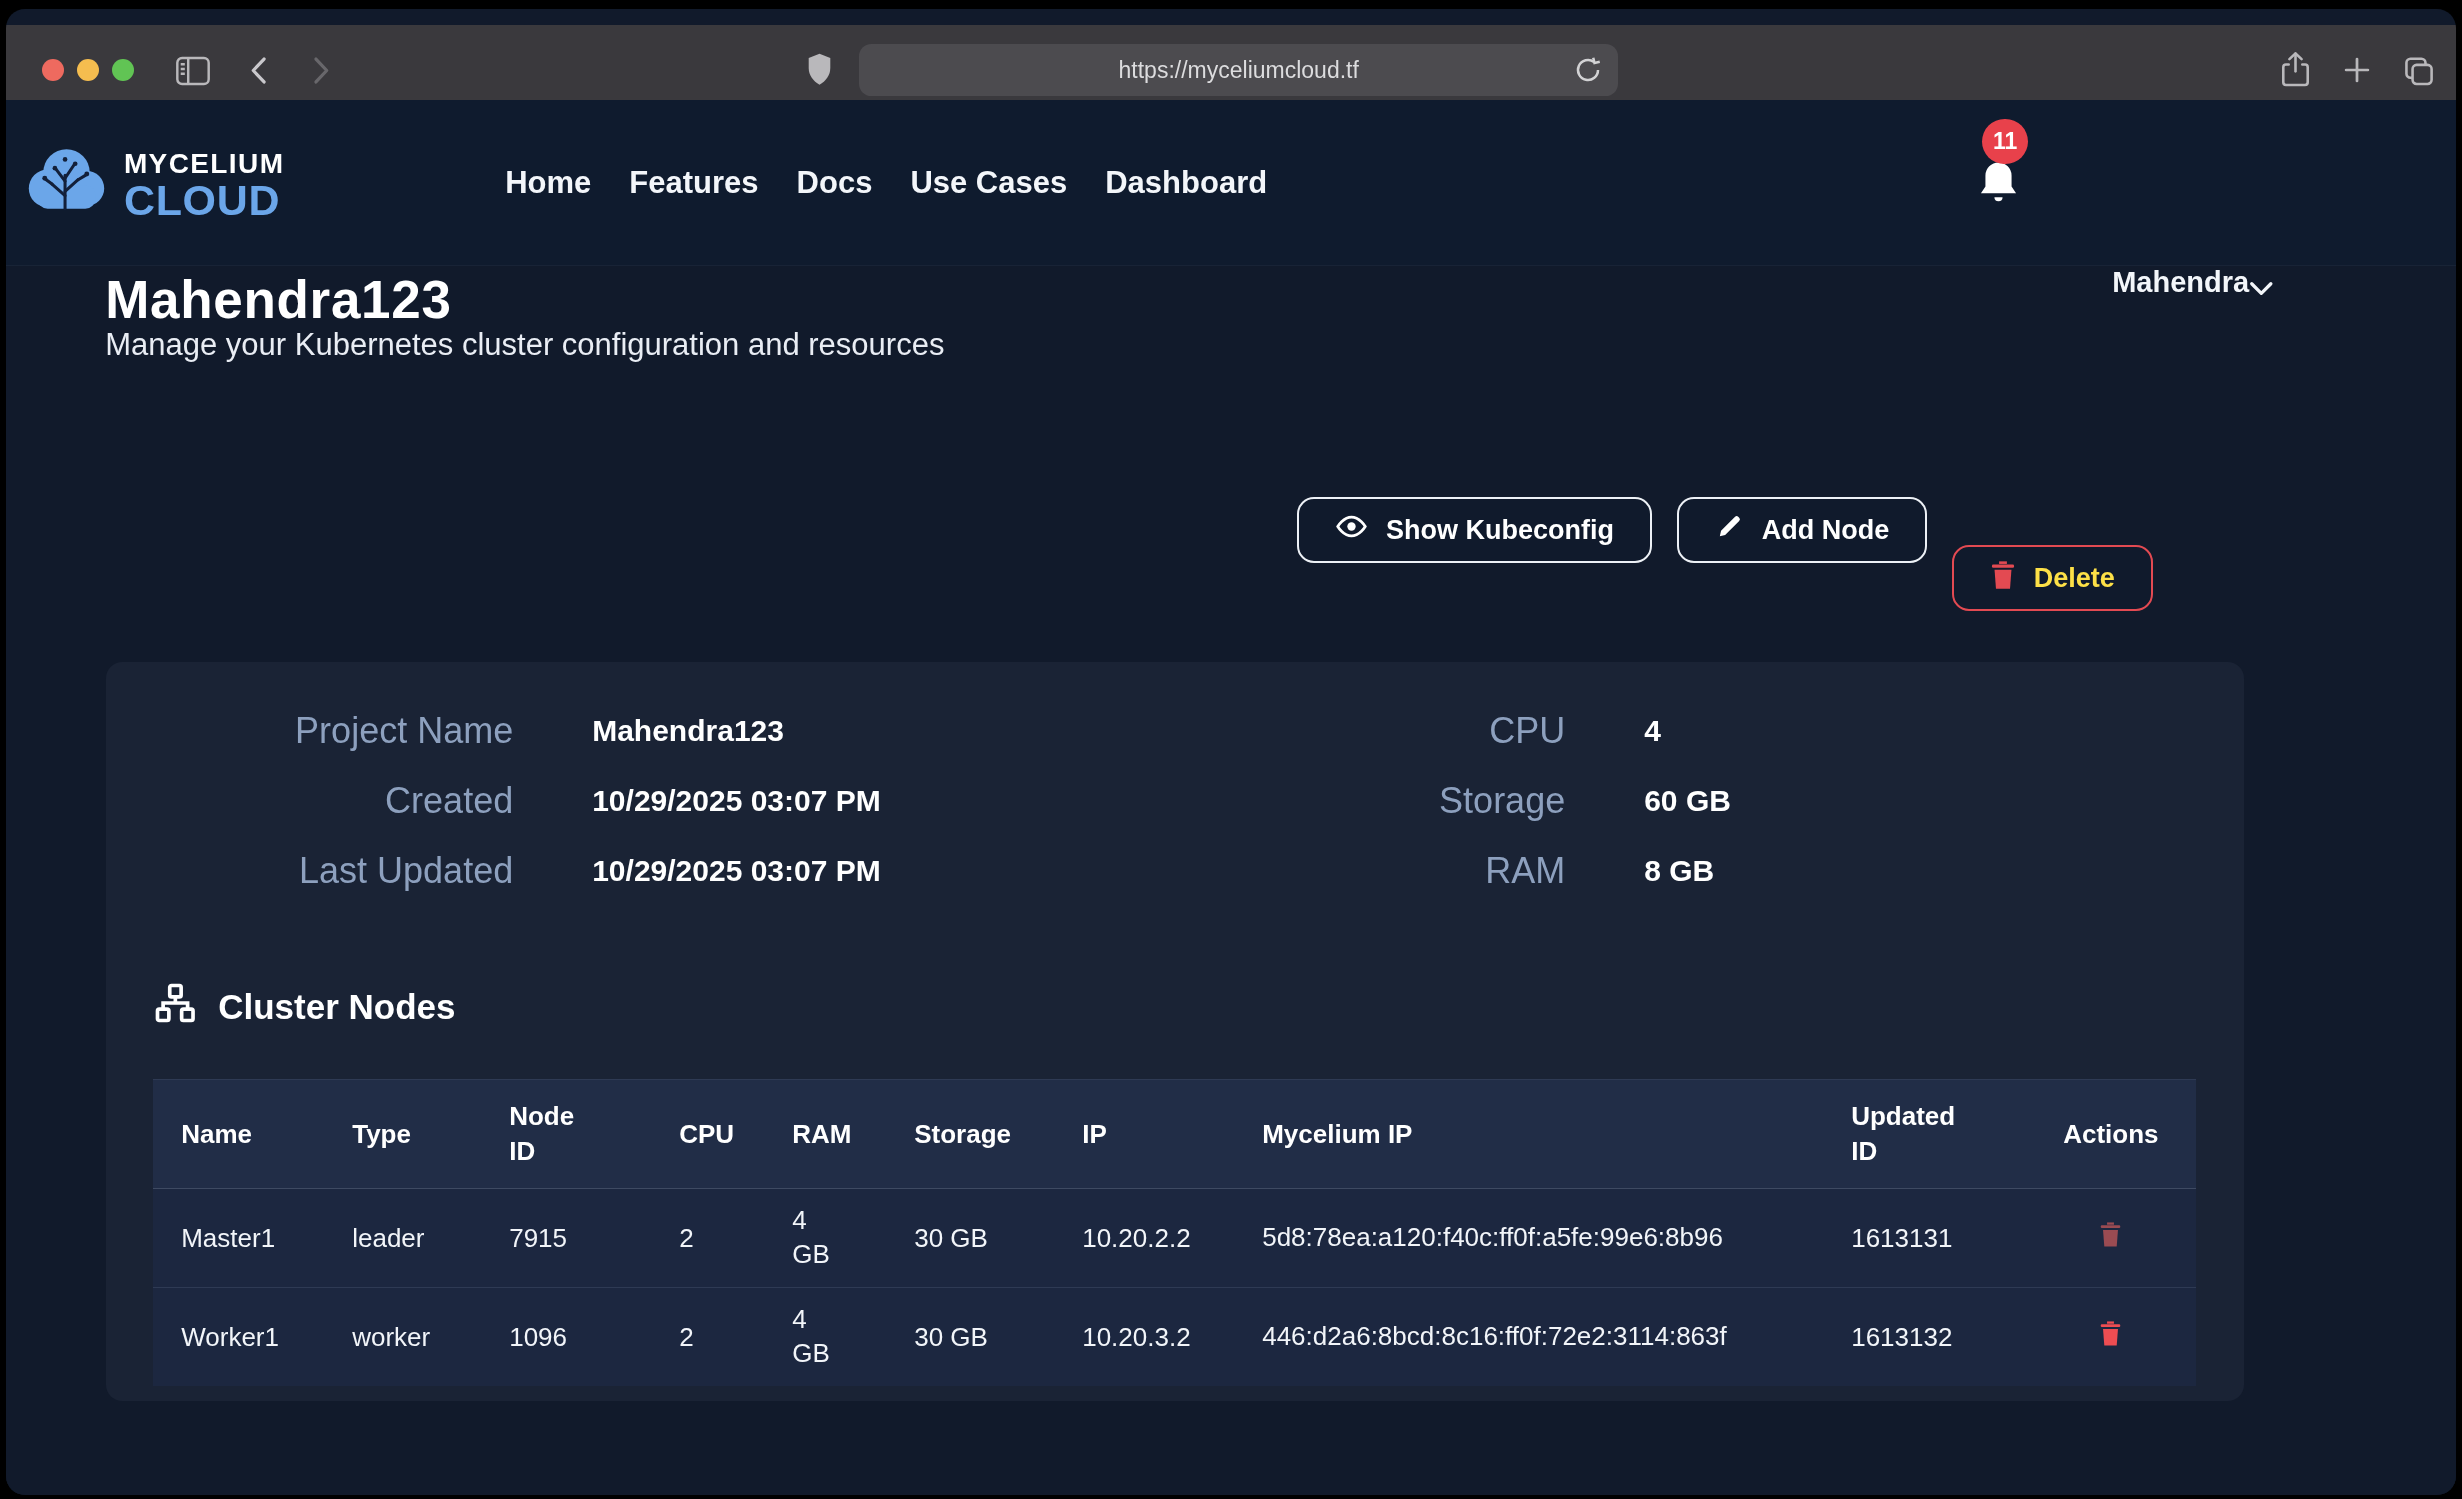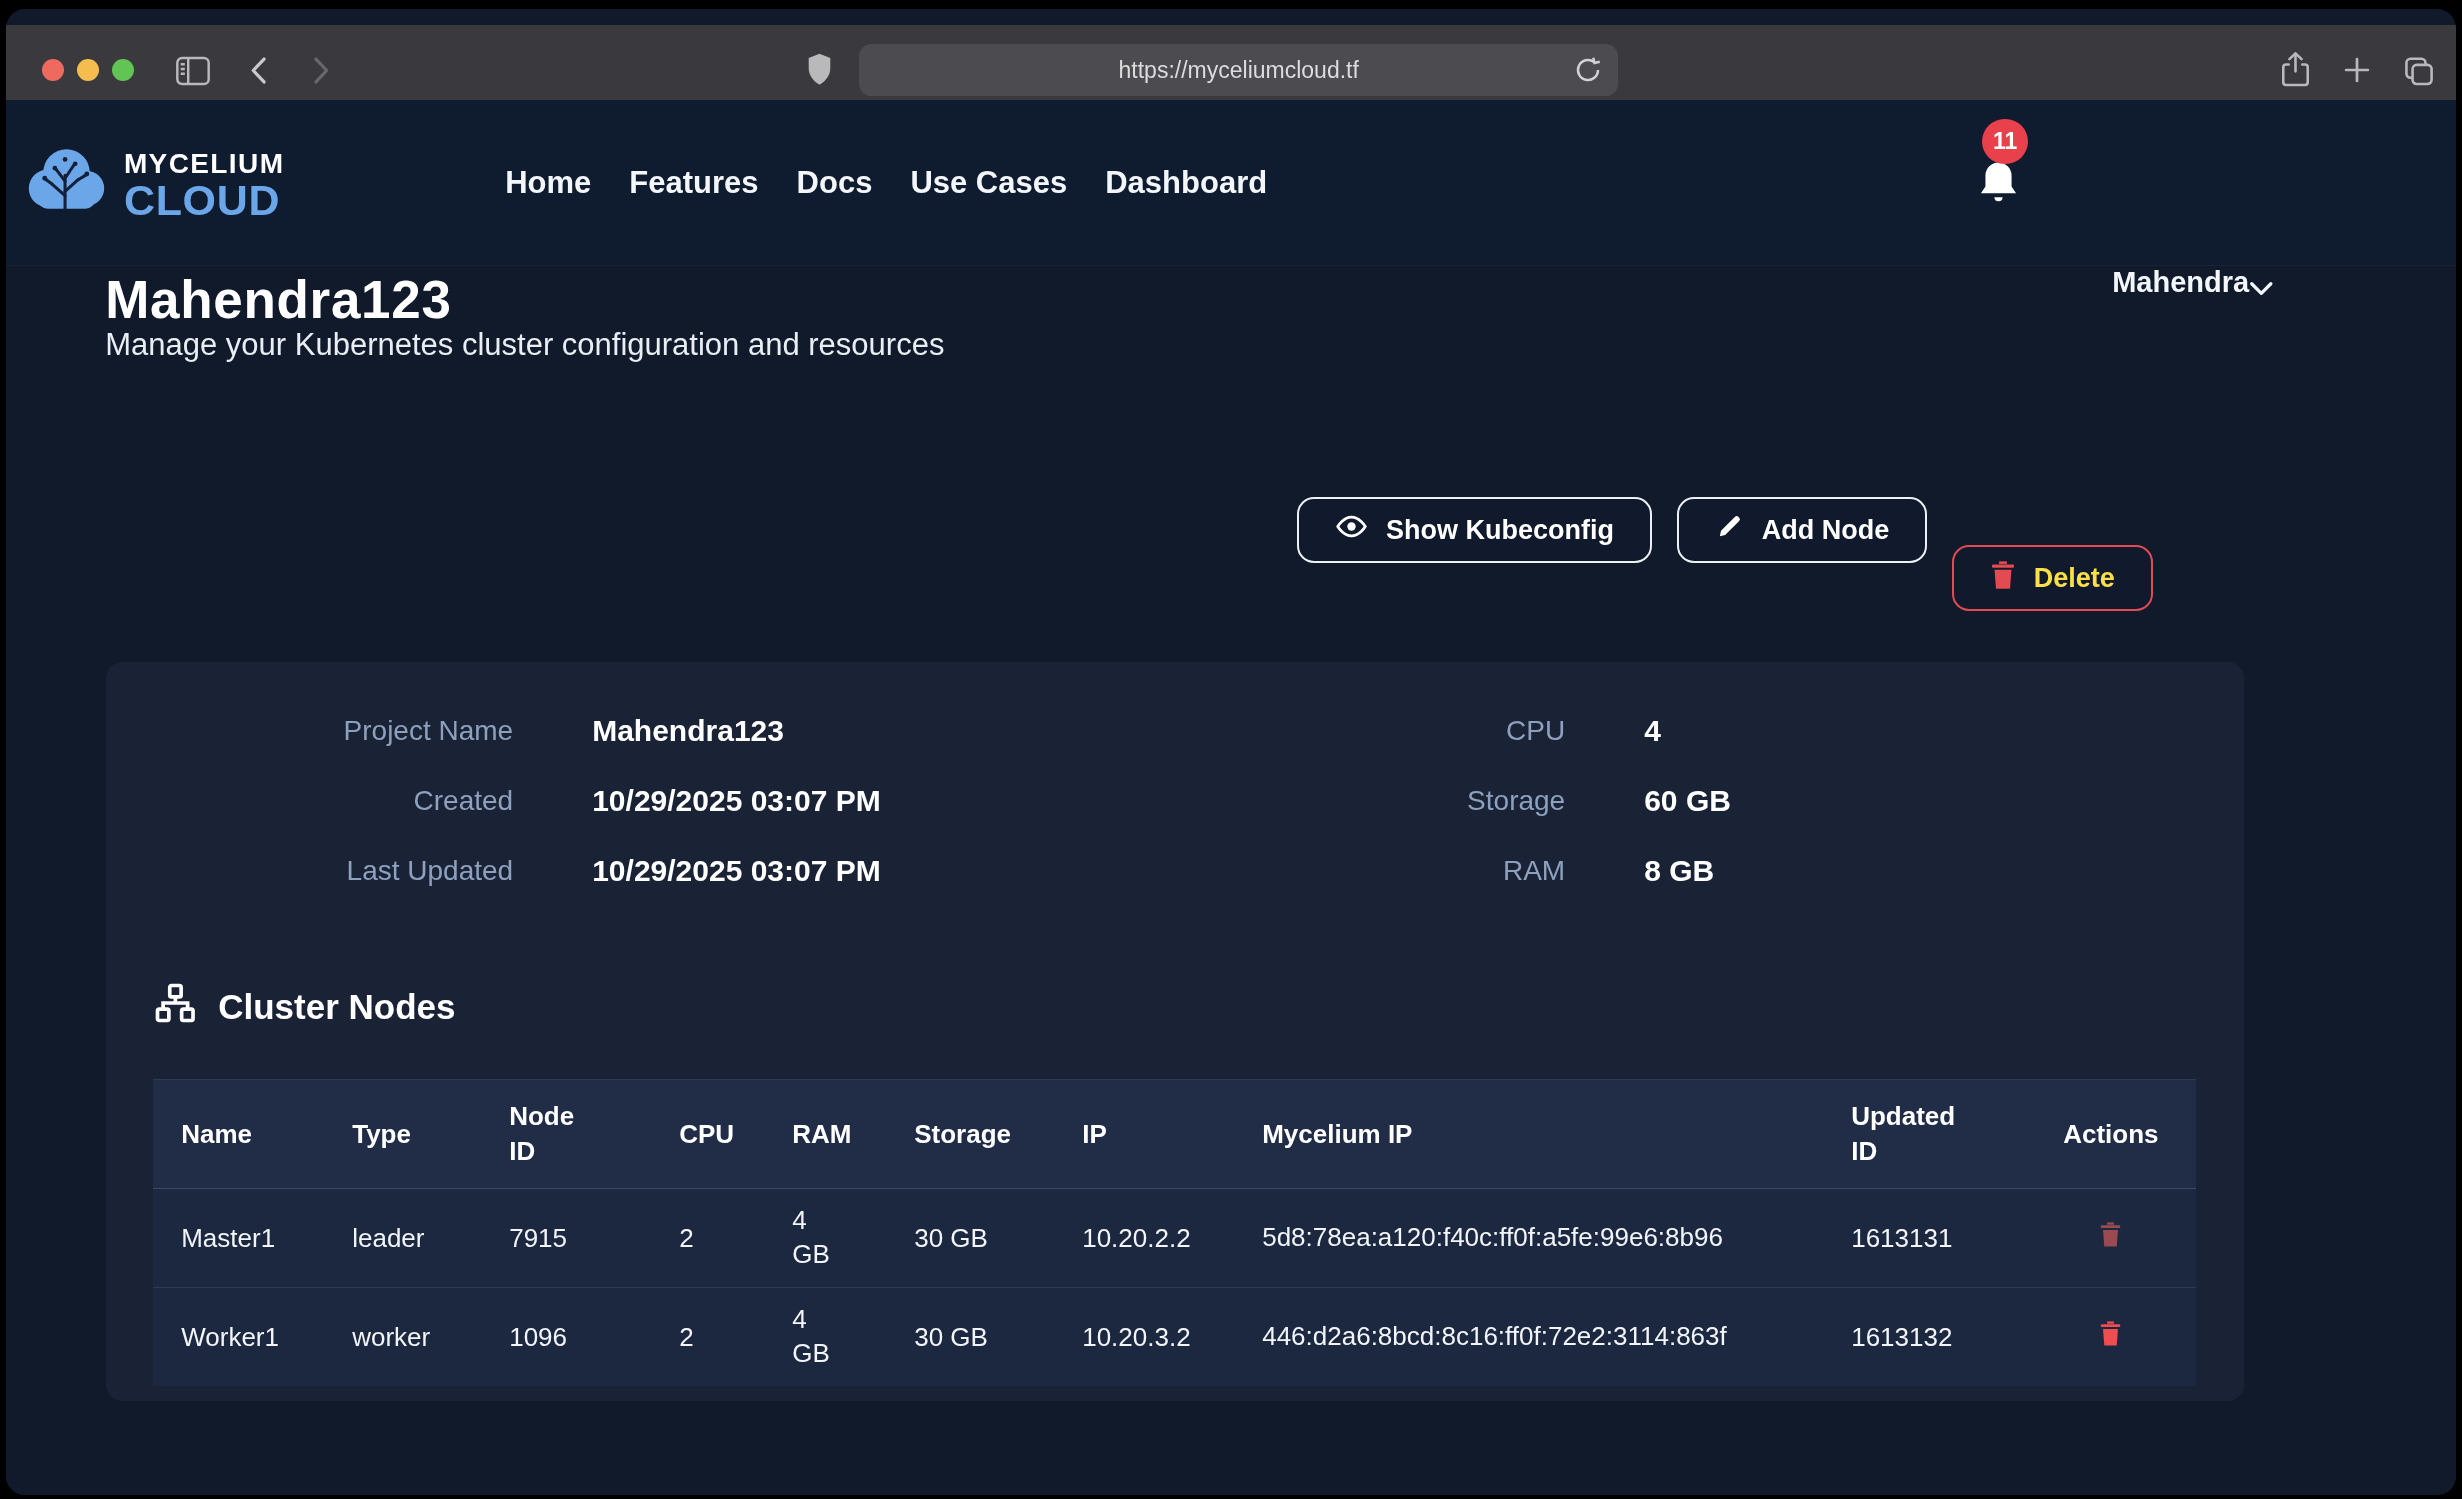--- a/index.html
+++ b/index.html
@@ -59,21 +59,21 @@
        border:2.1px solid #EDF1F6;background:rgba(16,27,46,0.55);color:#FFFFFF;
        font-size:27px;font-weight:700;cursor:pointer;font-family:inherit;}
   .btn-delete{border-color:#E34A52;color:#fde047;margin-top:48px;}
 
   
   .card{position:absolute;left:100px;top:562px;width:2138px;height:739px;border-radius:16.4px;
         background:#1A2335;z-index:1;}
   .info-grid{position:absolute;display:grid;align-items:center;grid-auto-rows:70px;column-gap:79px;}
   .info-grid.left{left:31px;top:34px;grid-template-columns:376px 547px;}
   .info-grid.right{left:1076px;top:34px;grid-template-columns:383px 424px;}
-  .info-label{text-align:right;color:#8DA0BE;font-size:28px;font-weight:500;}
+  .info-label{text-align:right;color:#8DA0BE;font-size:36px;font-weight:500;}
   .info-value{color:#FFFFFF;font-size:30px;font-weight:700;}
 
   .section-heading{position:absolute;left:48px;top:320px;display:flex;align-items:center;gap:22px;
                    color:#FFFFFF;font-size:35px;font-weight:700;}
 
   
   .nodes-table{position:absolute;left:47px;top:417px;width:2043px;border-collapse:collapse;
                table-layout:fixed;}
   .nodes-table th{height:106px;background:#212D47;color:#FFFFFF;font-size:26px;font-weight:700;
                   text-align:left;vertical-align:middle;border-top:1.4px solid #2E3A54;

